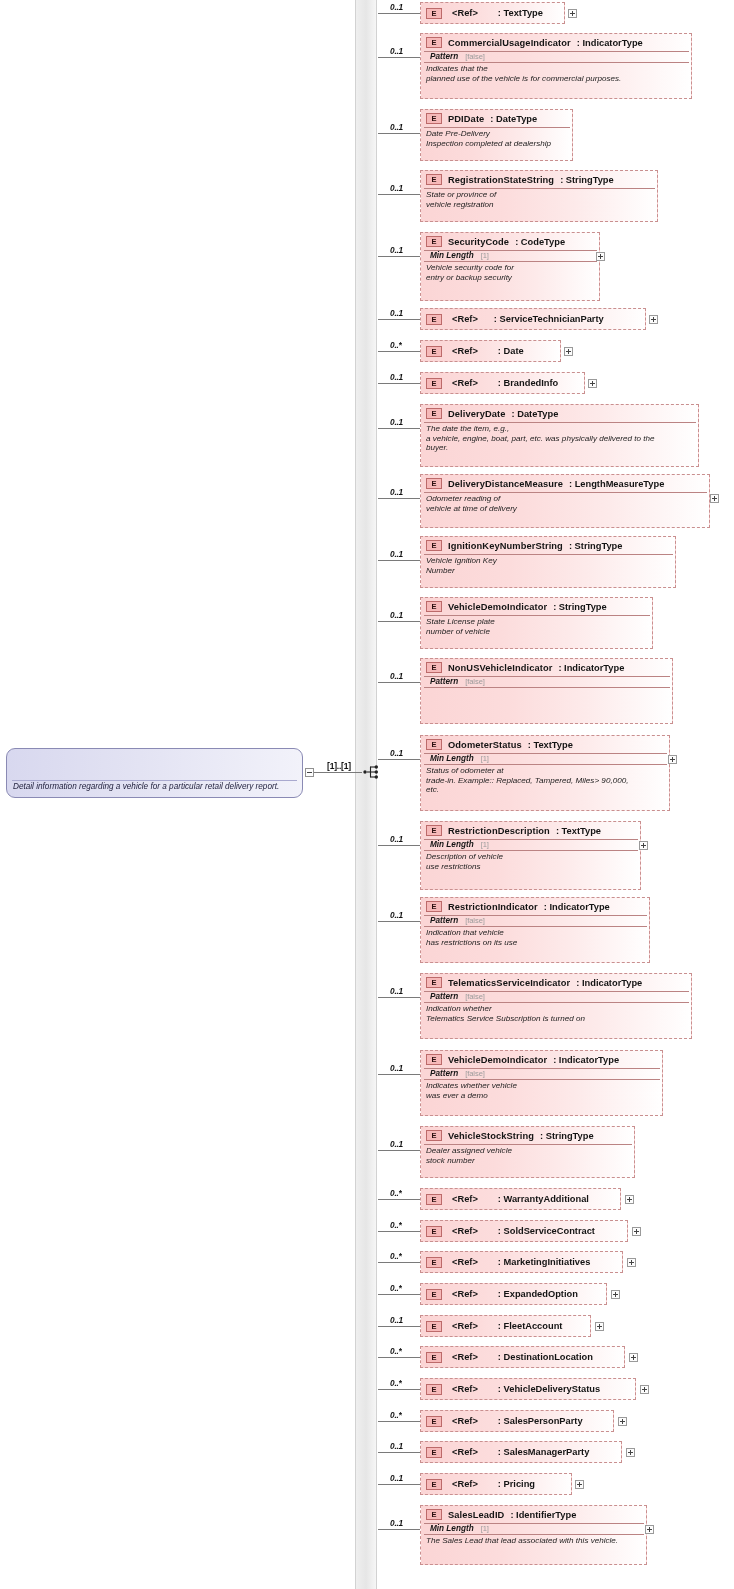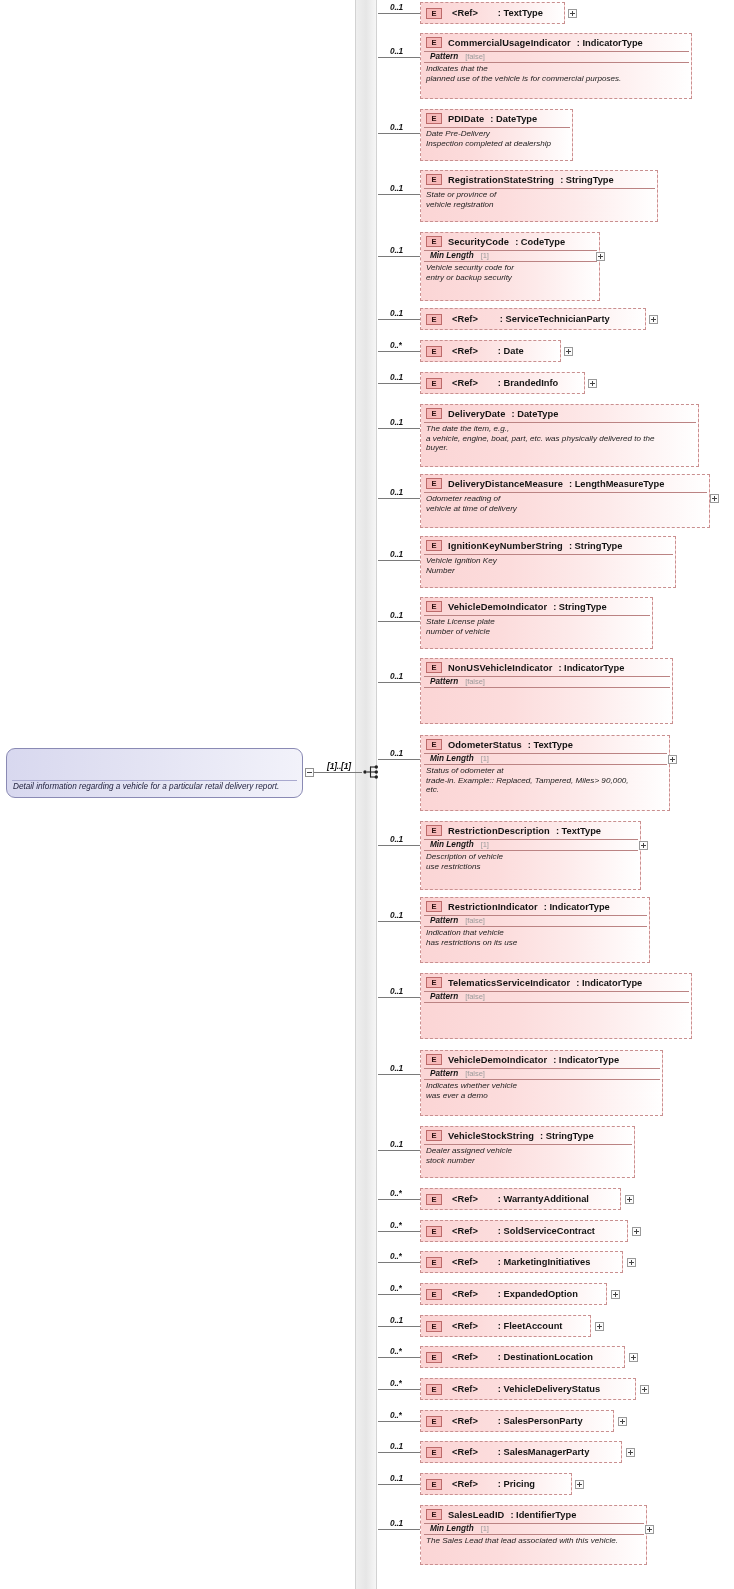--- a/index.html
+++ b/index.html
@@ -76,21 +76,21 @@
     border-top: 1px solid #444;
   }
   #root-toggle { left: 305px; top: 768px; }
 
   .wire { position: absolute; background: #7a7a7a; }
   .wire.h { height: 1px; }
 
   #wire-root-seq { left: 314px; top: 772px; width: 48px; height: 1px; }
   #root-card {
     position: absolute; left: 327px; top: 761px;
-    font-size: 8.5px; font-style: italic; font-weight: 700;
+    font-size: 8.5px; font-weight: 700;
     color: #111; letter-spacing: -.2px;
   }
 
   
   #seq-bar {
     position: absolute;
     left: 355px; top: 0px;
     width: 22px; height: 1589px;
     background: linear-gradient(to right,#efefef 0%,#e6e6e6 50%,#f6f6f6 100%);
     border-left: 1px solid #d2d2d2;
@@ -318,21 +318,21 @@
 entry or backup security</div>
         </div>
         <div class="box-plus" style="left: 596px; top: 252px;"></div>
       </div>
       <div class="row">
         <div class="stub" style="left: 378px; top: 319px; width: 42px;"></div>
         <div class="card" style="left: 390px; top: 308px;">0..1</div>
         <div class="ebox compact" style="left: 420px; top: 308px; width: 226px; height: 22px;">
           <div class="e-badge">E</div>
           <span class="e-refname" style="margin-left: 4px;">&lt;Ref&gt;</span>
-          <span class="e-type" style="margin-left: 16px;">: ServiceTechnicianParty</span>
+          <span class="e-type" style="margin-left: 10px;">: ServiceTechnicianParty</span>
         </div>
         <div class="box-plus" style="left: 649px; top: 315px;"></div>
       </div>
       <div class="row">
         <div class="stub" style="left: 378px; top: 351px; width: 42px;"></div>
         <div class="card" style="left: 390px; top: 340px;">0..*</div>
         <div class="ebox compact" style="left: 420px; top: 340px; width: 141px; height: 22px;">
           <div class="e-badge">E</div>
           <span class="e-refname" style="margin-left: 4px;">&lt;Ref&gt;</span>
           <span class="e-type" style="margin-left: 14px;">: Date</span>
@@ -482,20 +482,22 @@
         <div class="ebox" style="left: 420px; top: 973px; width: 272px; height: 66px;">
           <div class="ebox-head">
             <div class="e-badge">E</div>
             <span class="e-name">TelematicsServiceIndicator</span>
             <span class="e-type">: IndicatorType</span>
           </div>
           <div class="facet-row">
             <span class="facet-name">Pattern</span>
             <span class="facet-val">[false]</span>
           </div>
+          <div class="e-doc">Indication whether
+Telematics Service Subscription is turned on</div>
         </div>
       </div>
       <div class="row">
         <div class="stub" style="left: 378px; top: 1074px; width: 42px;"></div>
         <div class="card" style="left: 390px; top: 1063px;">0..1</div>
         <div class="ebox" style="left: 420px; top: 1050px; width: 243px; height: 66px;">
           <div class="ebox-head">
             <div class="e-badge">E</div>
             <span class="e-name">VehicleDemoIndicator</span>
             <span class="e-type">: IndicatorType</span>

